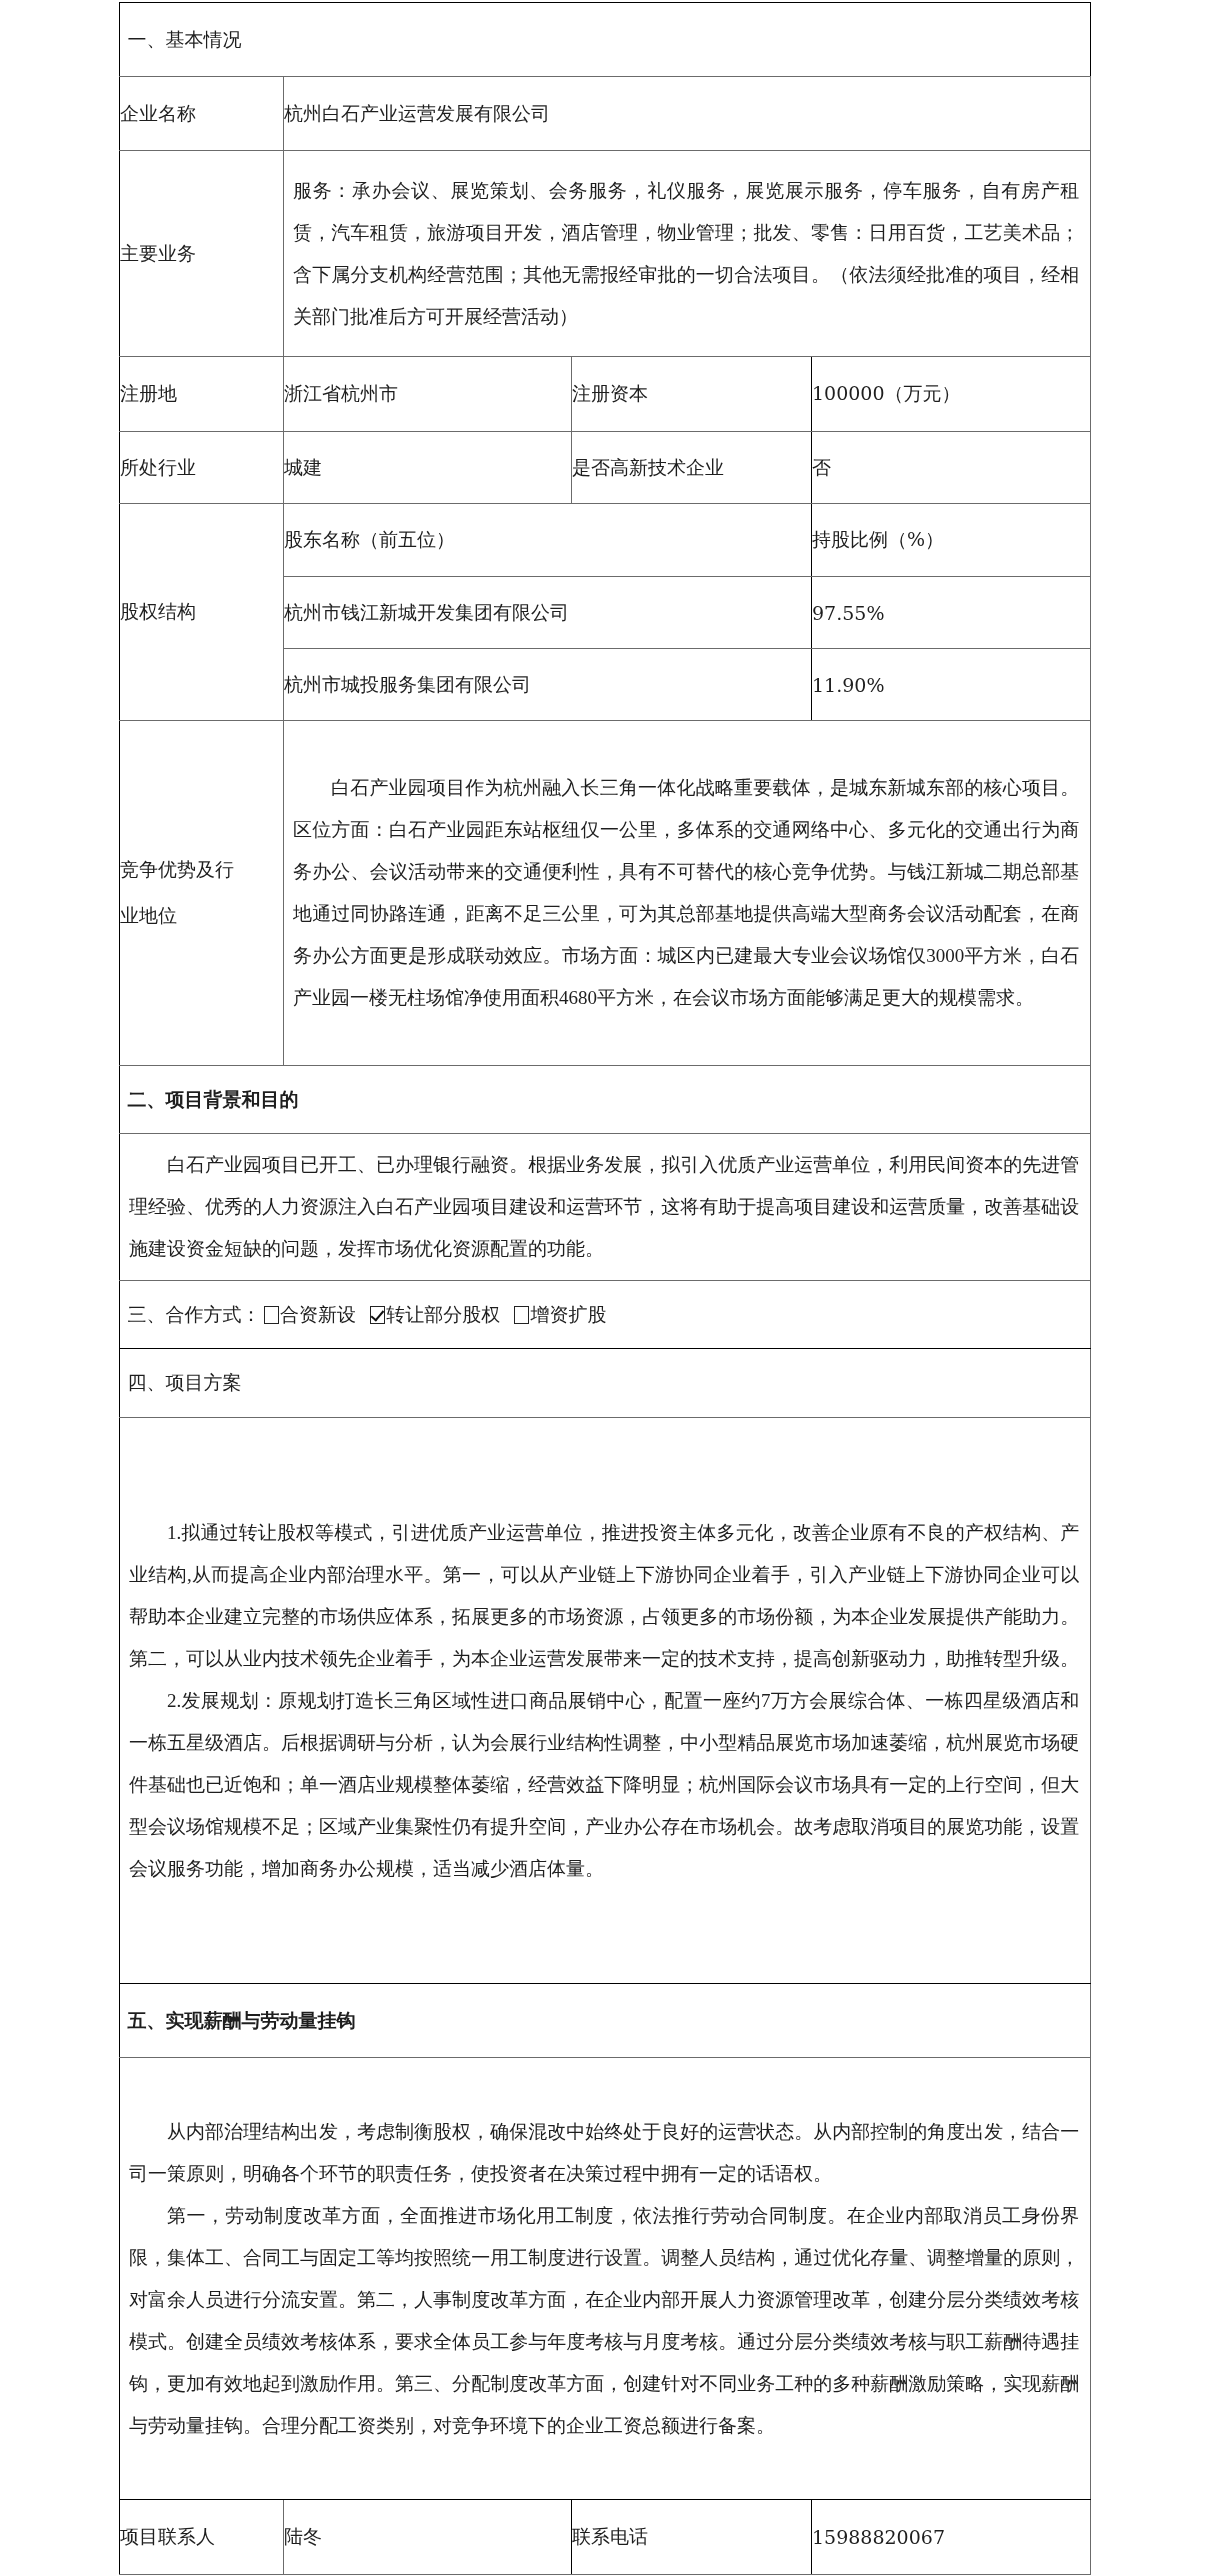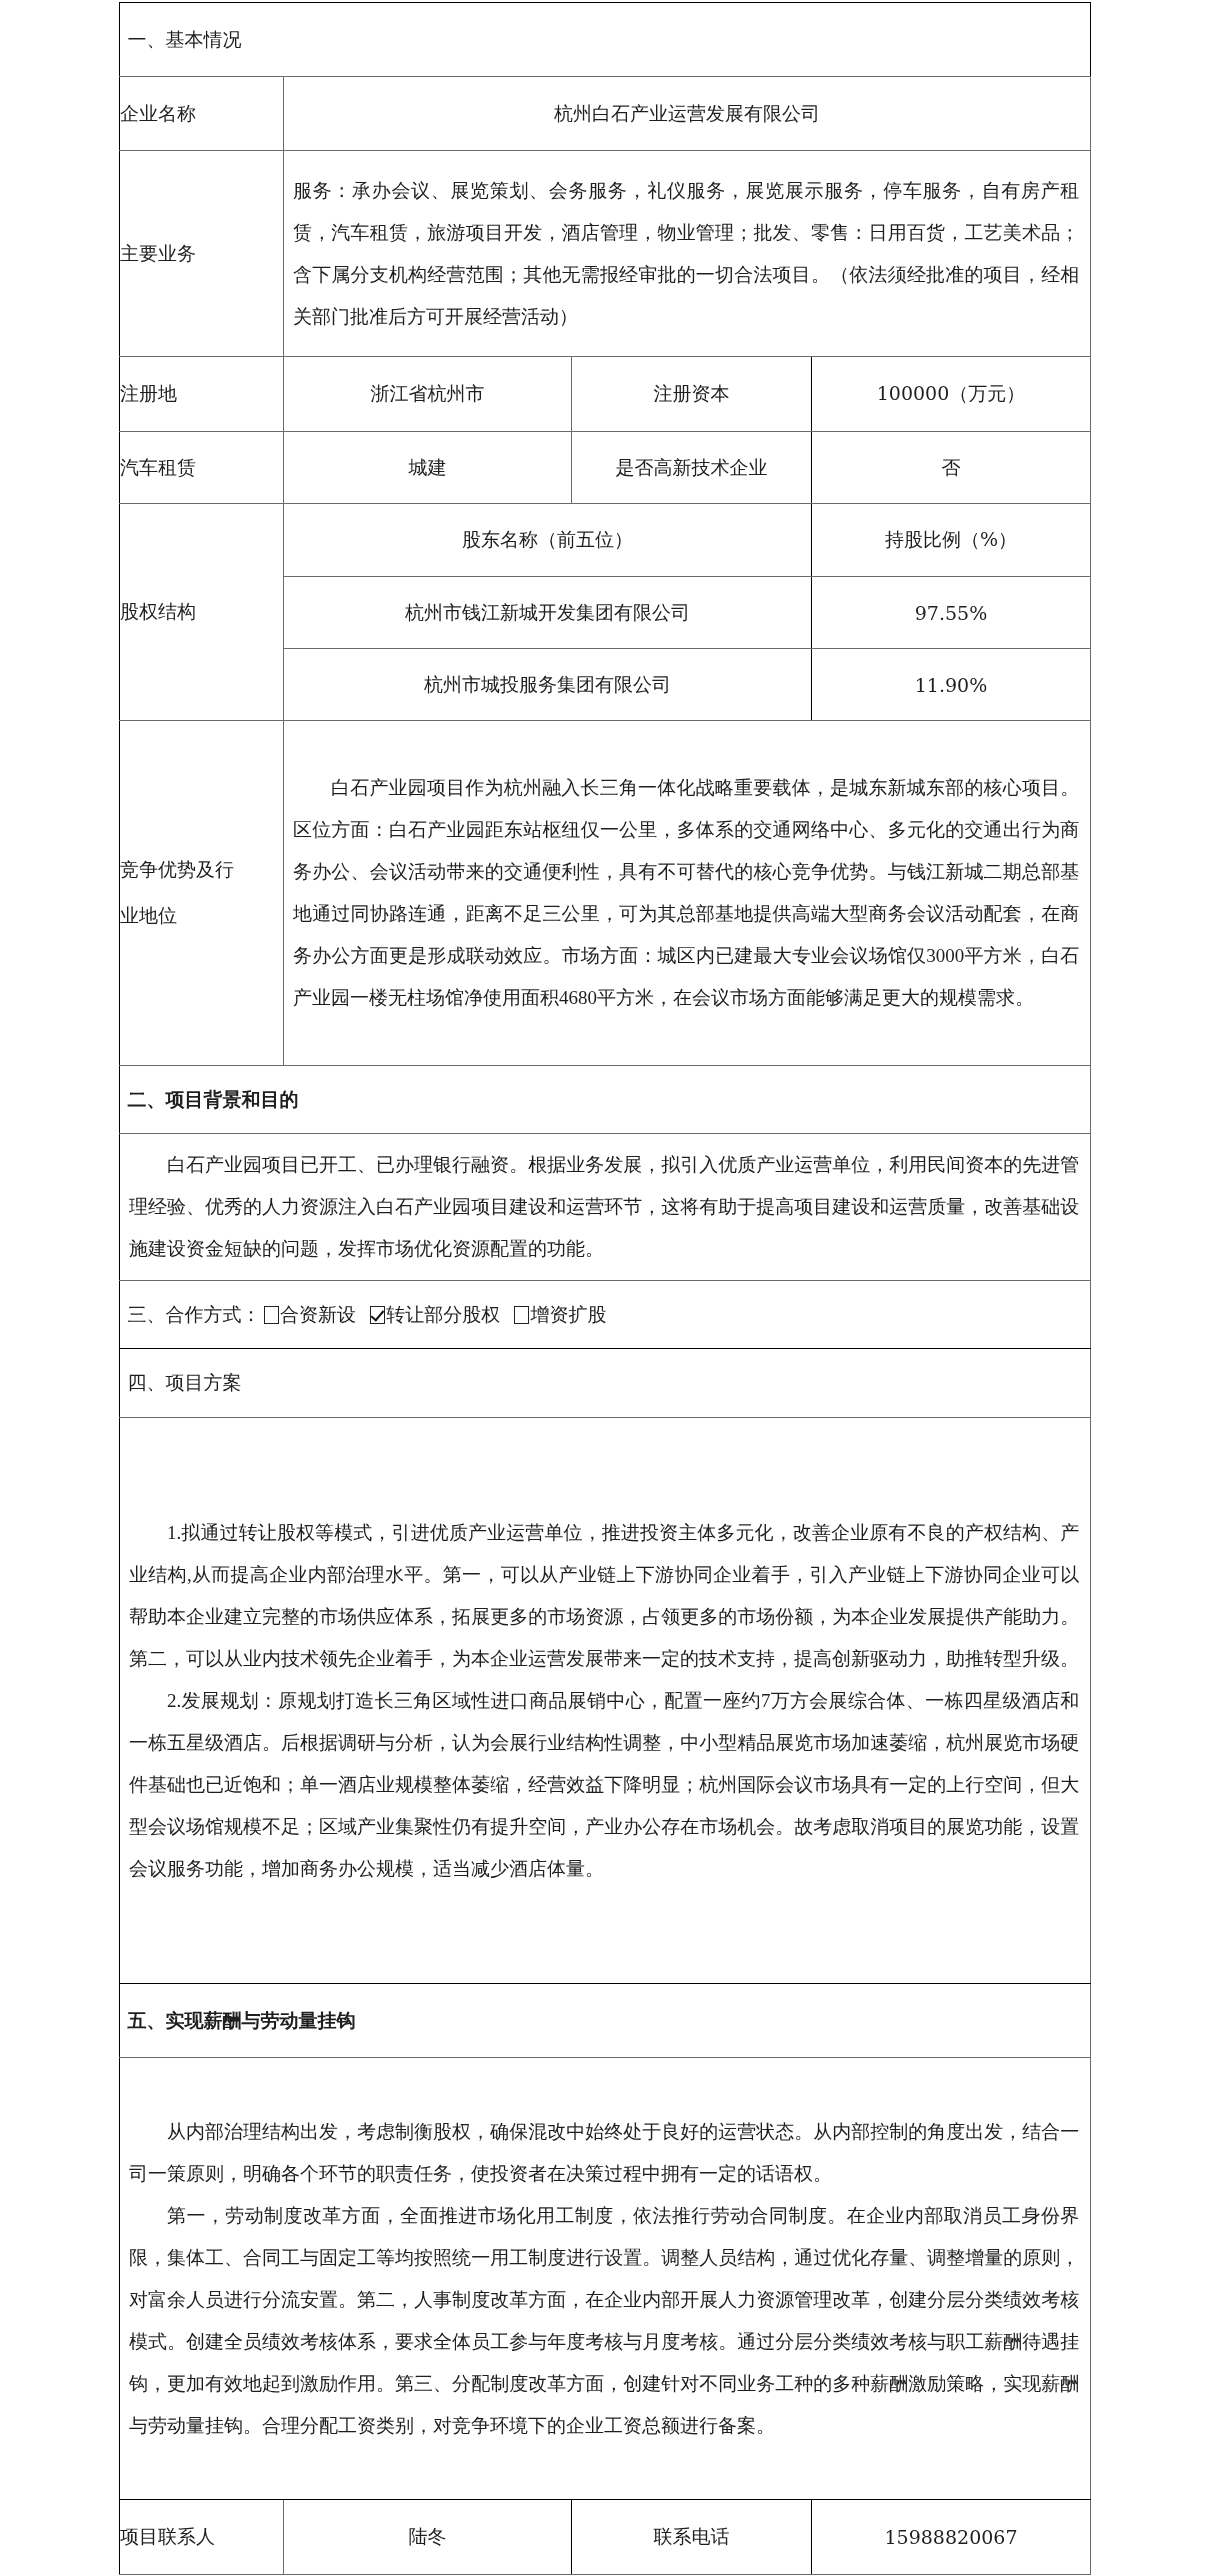--- a/index.html
+++ b/index.html
@@ -5,21 +5,21 @@
   html, body { margin:0; padding:0; background:#ffffff; }
   body { width:1207px; height:2576px; position:relative; overflow:hidden;
          font-family:"DejaVu Serif","Liberation Serif",serif; color:#1e1e1e; }
   .doc { position:absolute; left:119px; top:2.3px; width:972px; }
   table { border-collapse:collapse; width:972px; table-layout:fixed; }
   td { border:1.5px solid #6b6b6b; padding:0; font-size:19px; vertical-align:middle; }
   td.bk-top { border-top-color:#000; }
   td.bk-left { border-left-color:#000;font-family:Liberation Serif, serif; }
   td.bk-right { border-right-color:#000; }
   td.bk-bottom { border-bottom-color:#000; }
-  .c { text-align:center; }
+  .c { }
   .lbl { line-height:46px; }
   .sec { padding-left:7.6px; text-align:left; }
   .sec.bold { font-weight:bold; }
   .para { padding:7.6px 10.7px 7.6px 9px; line-height:42px; text-align:justify; }
   .para p { margin:0; text-indent:2em; }
   .para.noindent p { text-indent:0; }
   .box { display:inline-block; width:15px; height:18px; border:1.5px solid #222;
          box-sizing:border-box; vertical-align:-3px; margin:0 1.5px 0 3px; position:relative; }
   .box.checked::after { content:""; position:absolute; left:3px; top:0.8px; width:5.3px; height:10.7px;
          border-right:2.3px solid #111; border-bottom:2.3px solid #111; transform:rotate(40deg); }
@@ -55,21 +55,21 @@
   </tr>
 
   <tr style="height:75px">
     <td class="lbl bk-left">注册地</td>
     <td class="c bk-top bk-left">浙江省杭州市</td>
     <td class="c bk-top bk-left bk-right">注册资本</td>
     <td class="c bk-top">100000（万元）</td>
   </tr>
 
   <tr style="height:72px">
-    <td class="lbl bk-left">汽车租赁</td>
+    <td class="lbl bk-left">所处行业</td>
     <td class="c bk-left">城建</td>
     <td class="c bk-left bk-right">是否高新技术企业</td>
     <td class="c">否</td>
   </tr>
 
   <tr style="height:73px">
     <td rowspan="3" class="lbl bk-left">股权结构</td>
     <td colspan="2" class="c bk-left bk-right">股东名称（前五位）</td>
     <td class="c">持股比例（%）</td>
   </tr>

